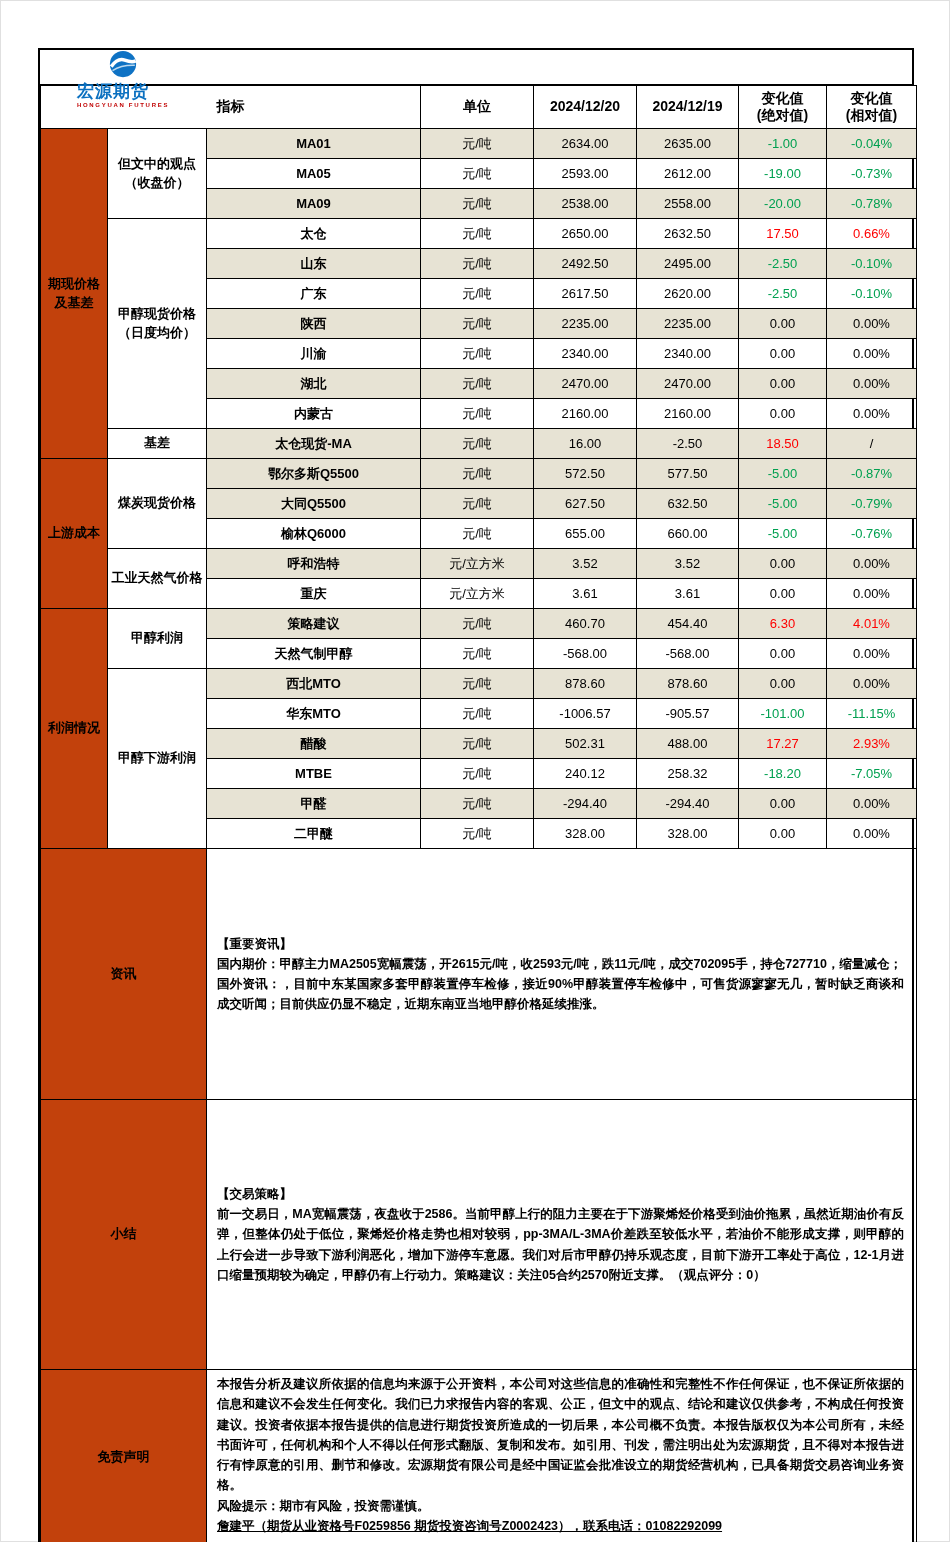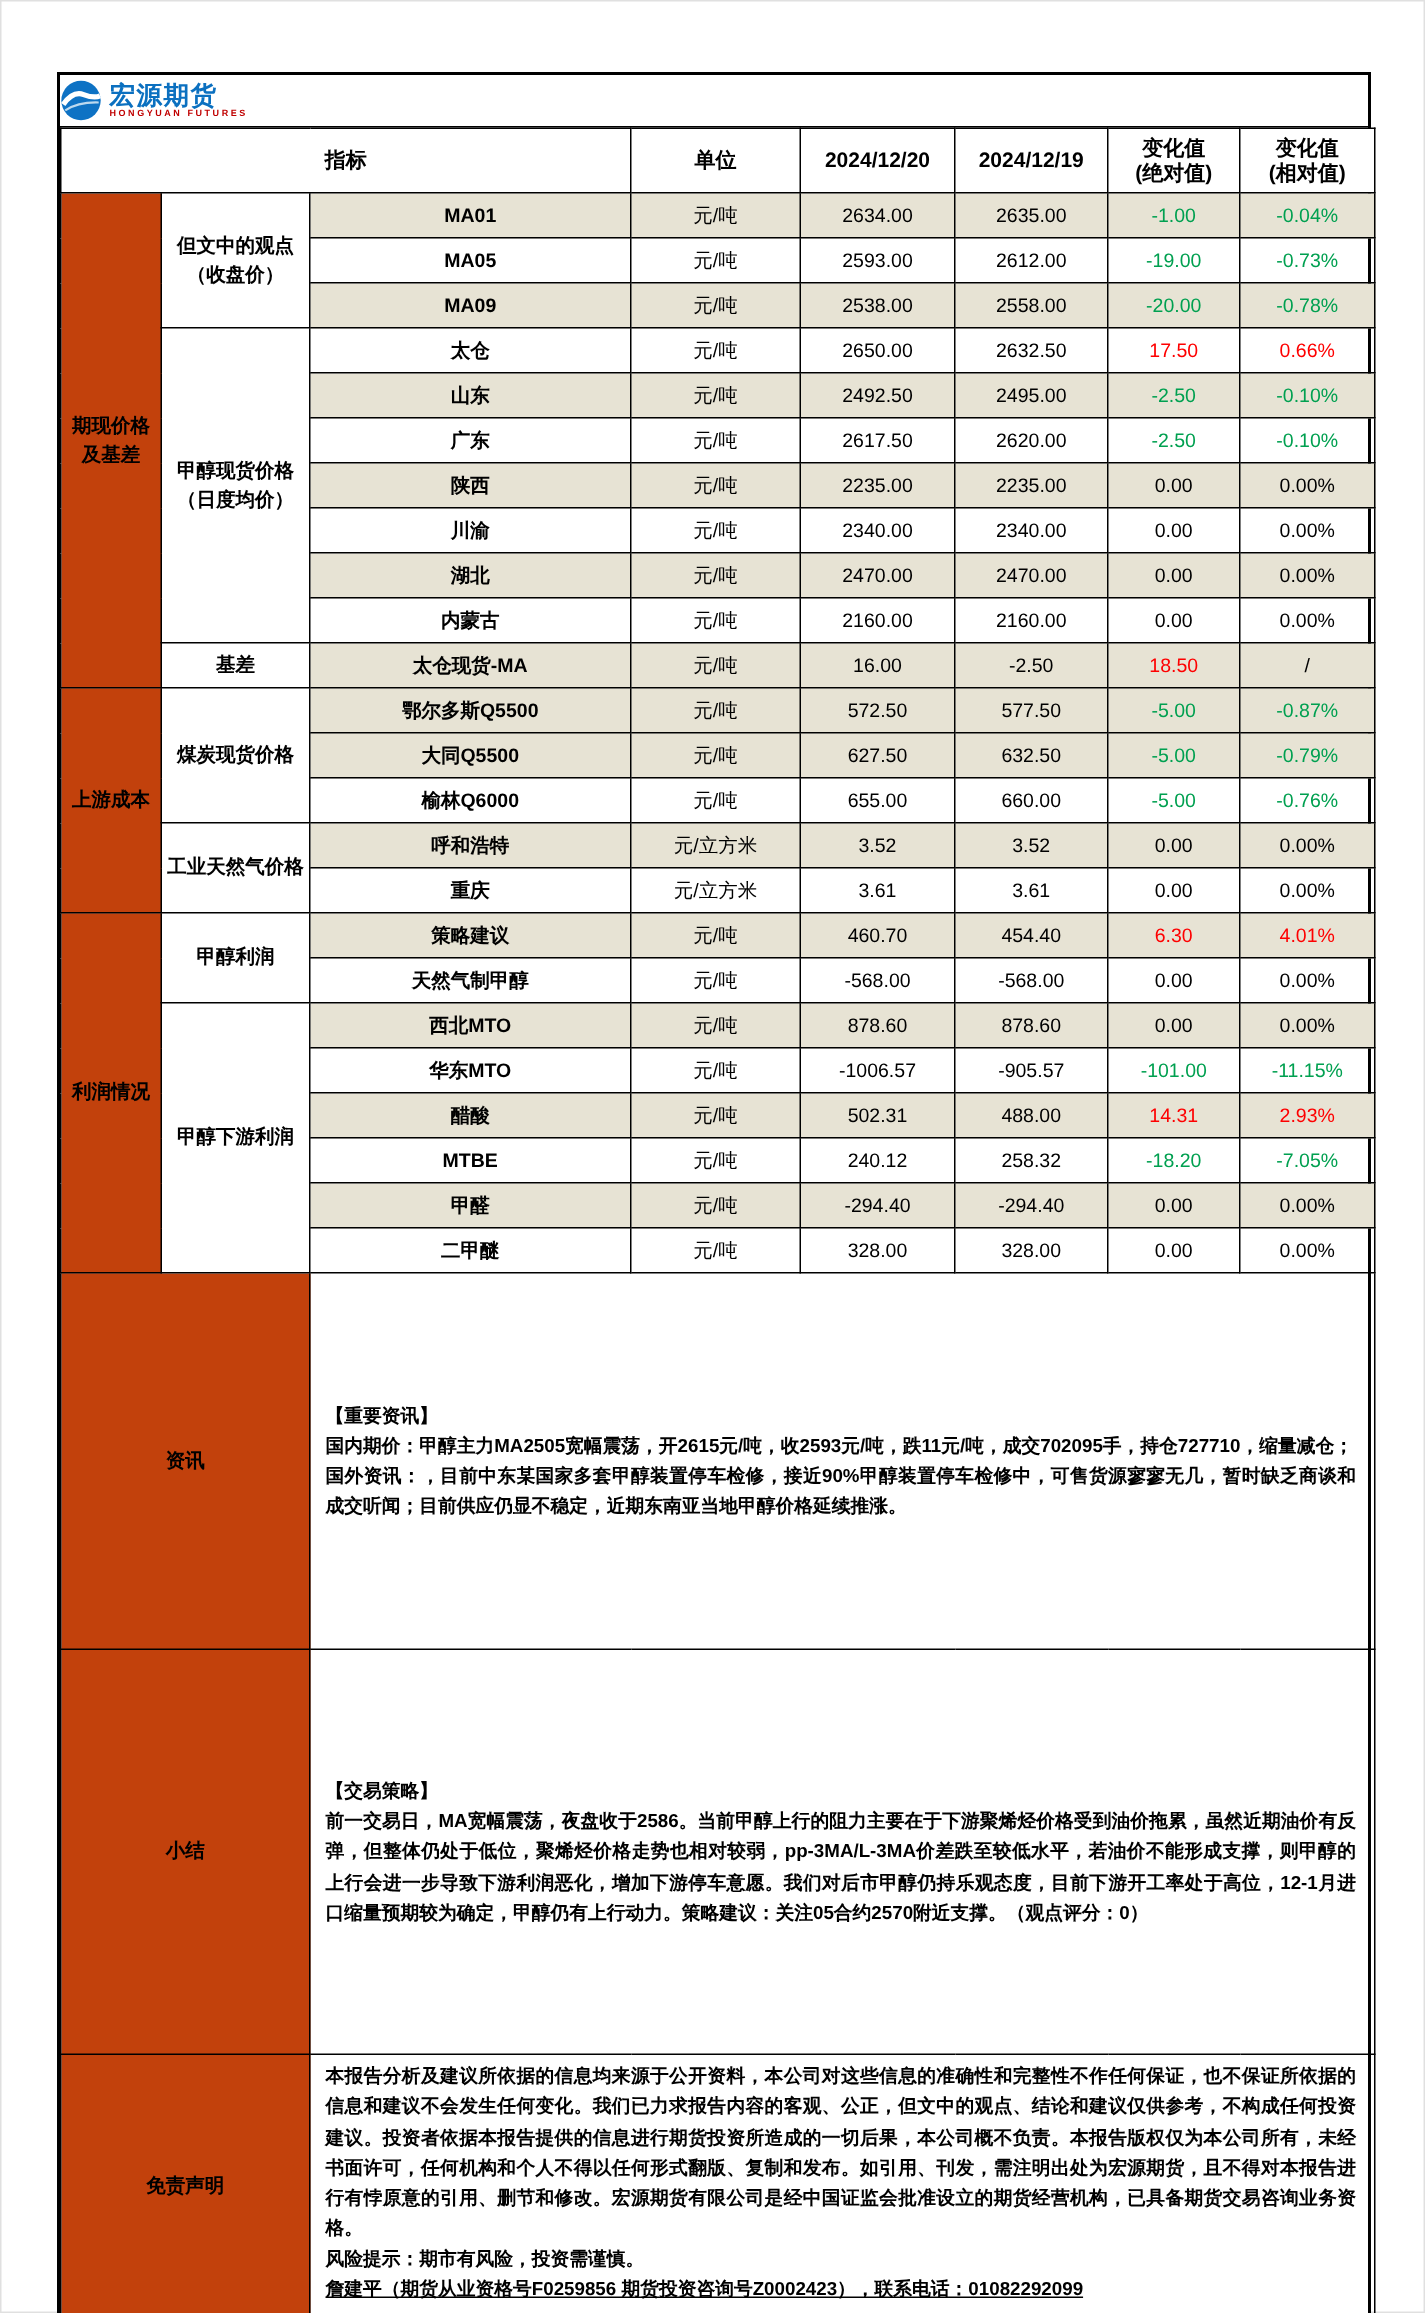--- a/index.html
+++ b/index.html
@@ -3,21 +3,21 @@
 <meta charset="utf-8">
 <style>
   * { box-sizing: border-box; }
   html,body { margin:0; padding:0; background:#ffffff; }
   body { font-family:"Liberation Sans","DejaVu Sans",sans-serif; color:#000; }
   .page { width:950px; height:1542px; background:#fff; position:relative; border:1px solid #e0e0e0; }
   .report { position:absolute; left:37px; top:47px; width:876px; border:2px solid #000; background:#fff; }
 
   
   .title-row { display:flex; height:35px; border-bottom:1px solid #000; }
-  .logo-cell { width:166px; background:#fff; display:flex; align-items:center; gap:5px; padding-left:0; }
+  .logo-cell { width:166px; background:#fff; display:flex; align-items:center; gap:5px; padding-left:0;flex-direction:column; }
   .logo-icon svg { display:block; }
   .logo-text { display:flex; flex-direction:column; justify-content:center; }
   .logo-name { color:#0b70c0; font-weight:bold; font-size:17px; line-height:1.05; letter-spacing:1px; }
   .logo-sub { color:#c00000; font-weight:bold; font-size:6px; letter-spacing:1.7px; margin-top:1px; }
   .banner { flex:1; background:#0b70c0; color:#fff; font-weight:bold; font-size:20px;
             display:flex; align-items:center; justify-content:center; letter-spacing:1px; }
 
   
   table { border-collapse:collapse; width:100%; table-layout:fixed; }
   td, th { border:1px solid #000; text-align:center; vertical-align:middle;
@@ -271,21 +271,21 @@
           <td class="c">-1006.57</td>
           <td class="c">-905.57</td>
           <td class="c" data-trend="down">-101.00</td>
           <td class="c" data-trend="down">-11.15%</td>
         </tr>
         <tr class="r tan">
           <td class="c ind">醋酸</td>
           <td class="c">元/吨</td>
           <td class="c">502.31</td>
           <td class="c">488.00</td>
-          <td class="c" data-trend="up">14.31</td>
+          <td class="c" data-trend="up">17.27</td>
           <td class="c" data-trend="up">2.93%</td>
         </tr>
         <tr class="r">
           <td class="c ind">MTBE</td>
           <td class="c">元/吨</td>
           <td class="c">240.12</td>
           <td class="c">258.32</td>
           <td class="c" data-trend="down">-18.20</td>
           <td class="c" data-trend="down">-7.05%</td>
         </tr>

